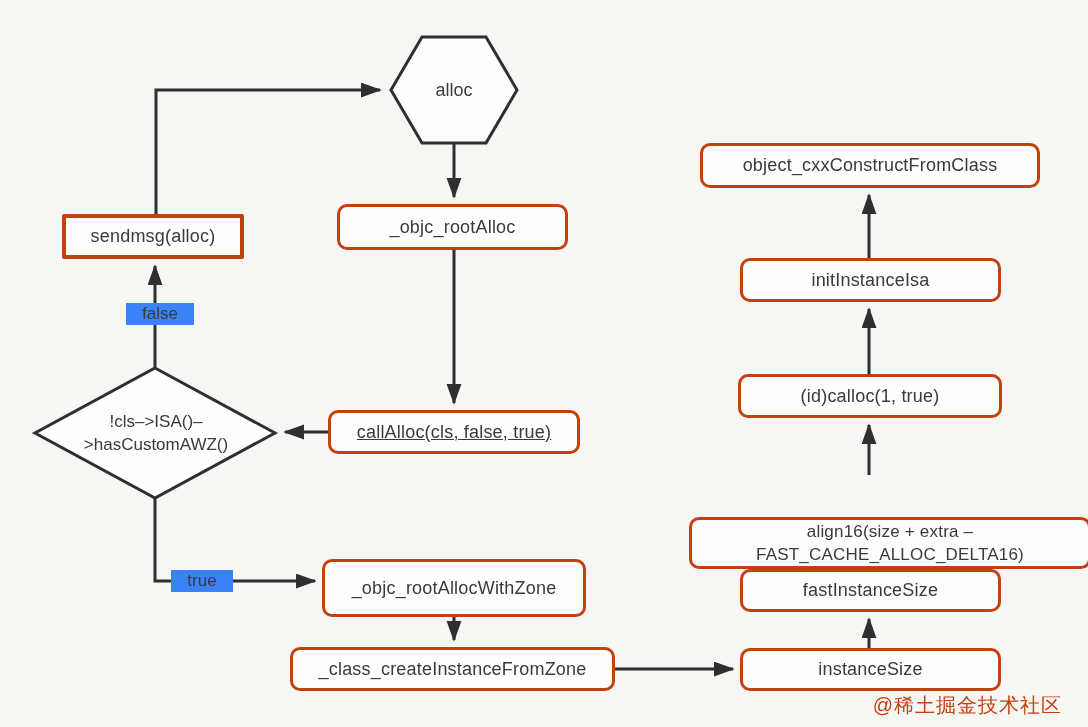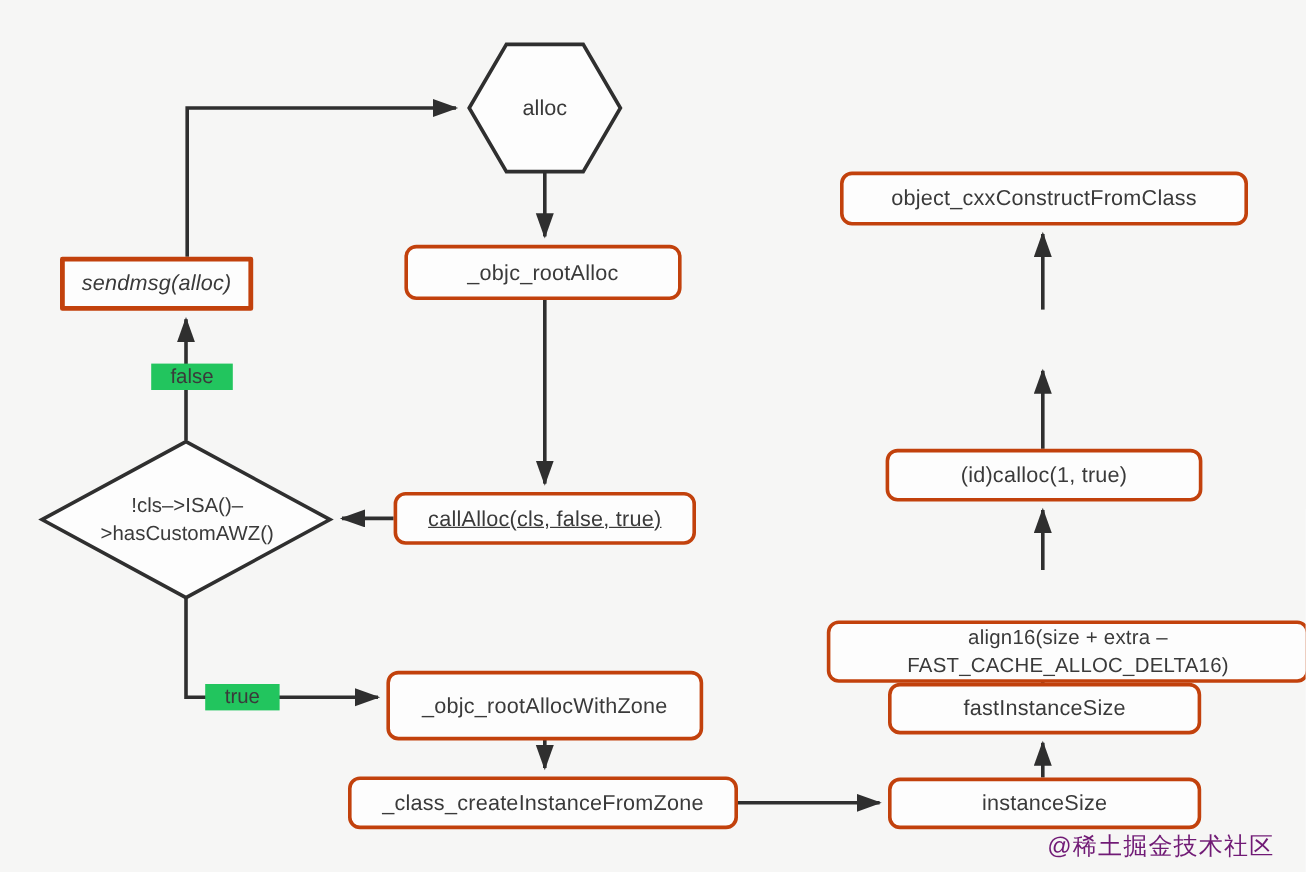--- a/index.html
+++ b/index.html
@@ -43,37 +43,37 @@
     display: flex;
     align-items: center;
     justify-content: center;
     font-size: 18px;
     text-align: center;
     line-height: 23px;
   }
   .multiline { white-space: pre-line; font-size: 17px; }
   .edge-label {
     position: absolute;
-    background: #22c55e;
+    background: #3b82f6;
     font-size: 17px;
     text-align: center;
     padding: 1px 4px;
     line-height: 20px;
   }
   .watermark {
     position: absolute;
     right: 26px;
     bottom: 8px;
     font-size: 20px;
-    color: #701a75;
+    color: #c2410c;
     letter-spacing: 1px;
   }
   
   #n-rootalloc   { left: 337px; top: 204px; width: 231px; height: 46px; }
-  #n-sendmsg     { left: 50px;  top: 214px; width: 161px; height: 45px; font-style: italic; }
+  #n-sendmsg     { left: 62px;  top: 214px; width: 182px; height: 45px; }
   #n-callalloc   { left: 328px; top: 410px; width: 252px; height: 44px; text-decoration: underline; }
   #n-rootallocwz { left: 322px; top: 559px; width: 264px; height: 58px; }
   #n-createinst  { left: 290px; top: 647px; width: 325px; height: 44px; }
   #n-cxx         { left: 700px; top: 143px; width: 340px; height: 45px; }
   #n-initisa     { left: 740px; top: 258px; width: 261px; height: 44px; }
   #n-calloc      { left: 738px; top: 374px; width: 264px; height: 44px; }
   #n-align16     { left: 689px; top: 475px; width: 402px; height: 52px; margin-top: 42px; }
   #n-fastsize    { left: 740px; top: 569px; width: 261px; height: 43px; }
   #n-instsize    { left: 740px; top: 648px; width: 261px; height: 43px; }
   #t-alloc       { left: 391px; top: 37px;  width: 126px; height: 106px; }
@@ -117,20 +117,21 @@
   <div id="t-alloc" class="shape-label">alloc</div>
   <div id="t-diamond" class="shape-label multiline">!cls–&gt;ISA()–
 &gt;hasCustomAWZ()</div>
 
   <div id="n-rootalloc" class="node">_objc_rootAlloc</div>
   <div id="n-sendmsg" class="node sharp">sendmsg(alloc)</div>
   <div id="n-callalloc" class="node">callAlloc(cls, false, true)</div>
   <div id="n-rootallocwz" class="node">_objc_rootAllocWithZone</div>
   <div id="n-createinst" class="node">_class_createInstanceFromZone</div>
   <div id="n-cxx" class="node">object_cxxConstructFromClass</div>
+  <div id="n-initisa" class="node">initInstanceIsa</div>
   <div id="n-calloc" class="node">(id)calloc(1, true)</div>
   <div id="n-align16" class="node multiline">align16(size + extra –
 FAST_CACHE_ALLOC_DELTA16)</div>
   <div id="n-fastsize" class="node">fastInstanceSize</div>
   <div id="n-instsize" class="node">instanceSize</div>
 
   <div id="l-false" class="edge-label">false</div>
   <div id="l-true" class="edge-label">true</div>
 
   <div class="watermark">@稀土掘金技术社区</div>

